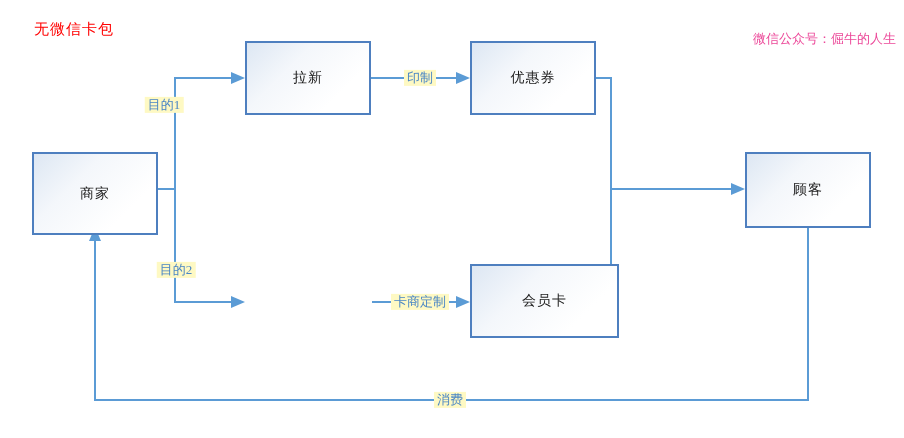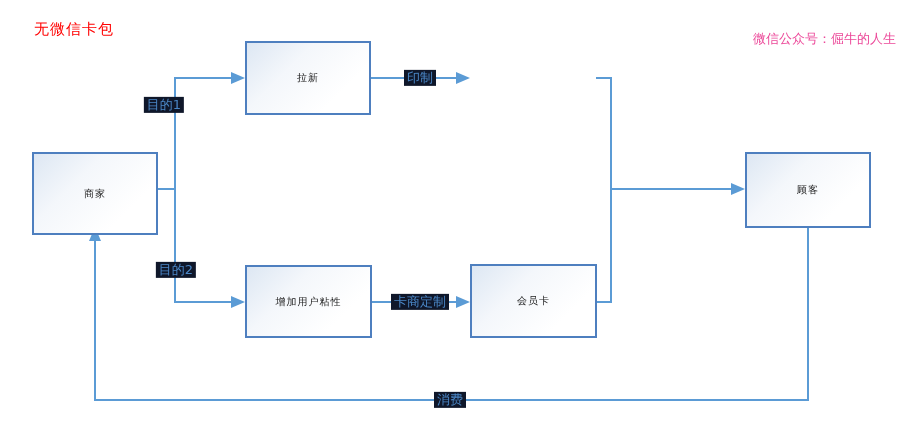--- a/index.html
+++ b/index.html
@@ -27,21 +27,21 @@
     font-size: 13px;
     color: #ec4899;
   }
   .node {
     position: absolute;
     border: 2px solid #4e7fbf;
     background: linear-gradient(135deg, #dde7f3 0%, #f4f7fb 35%, #ffffff 75%);
     display: flex;
     align-items: center;
     justify-content: center;
-    font-size: 10px;
+    font-size: 14px;
     color: #1a1a1a;
     letter-spacing: 1px;
   }
   .line {
     position: absolute;
     background: #5b9bd5;
   }
   .h { height: 2px; }
   .v { width: 2px; }
   .arr-r {
@@ -54,26 +54,27 @@
   .arr-u {
     position: absolute;
     width: 0; height: 0;
     border-left: 6px solid transparent;
     border-right: 6px solid transparent;
     border-bottom: 14px solid #5b9bd5;
   }
   .elabel {
     position: absolute;
     transform: translate(-50%, -50%);
-    background: #0f172a;
+    background: #fef9c3;
     color: #4a86c5;
     font-size: 13px;
     padding: 0 3px;
     white-space: nowrap;
     line-height: 1.25;
+    font-family: Liberation Serif, serif;
   }
 </style>
 </head>
 <body>
 
 <div class="canvas">
 
   <div class="title">无微信卡包</div>
   <div class="watermark">微信公众号：倔牛的人生</div>
 
@@ -109,23 +110,23 @@
   <div class="elabel" style="left:412px; top:70px;">印制</div>
   <div class="elabel" style="left:412px; top:294px;">卡商定制</div>
   <div class="elabel" style="left:442px; top:392px;">消费</div>
 
   <div class="node" style="left:24px;  top:144px; width:126px; height:83px;">
     <span>商家</span>
   </div>
   <div class="node" style="left:237px; top:33px;  width:126px; height:74px;">
     <span>拉新</span>
   </div>
-  <div class="node" style="left:237px; top:257px; width:127px; height:73px;">
-    <span>增加用户粘性</span>
+  <div class="node" style="left:462px; top:33px;  width:126px; height:74px;">
+    <span>优惠券</span>
   </div>
-  <div class="node" style="left:462px; top:256px; width:127px; height:74px;">
+  <div class="node" style="left:462px; top:256px; width:149px; height:74px;">
     <span>会员卡</span>
   </div>
   <div class="node" style="left:737px; top:144px; width:126px; height:76px;">
     <span>顾客</span>
   </div>
 
 </div>
 
 </body></html>

